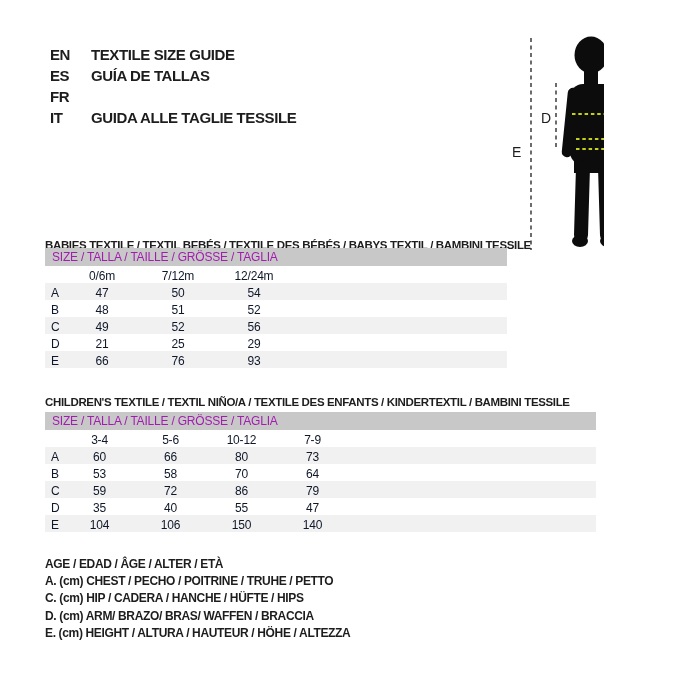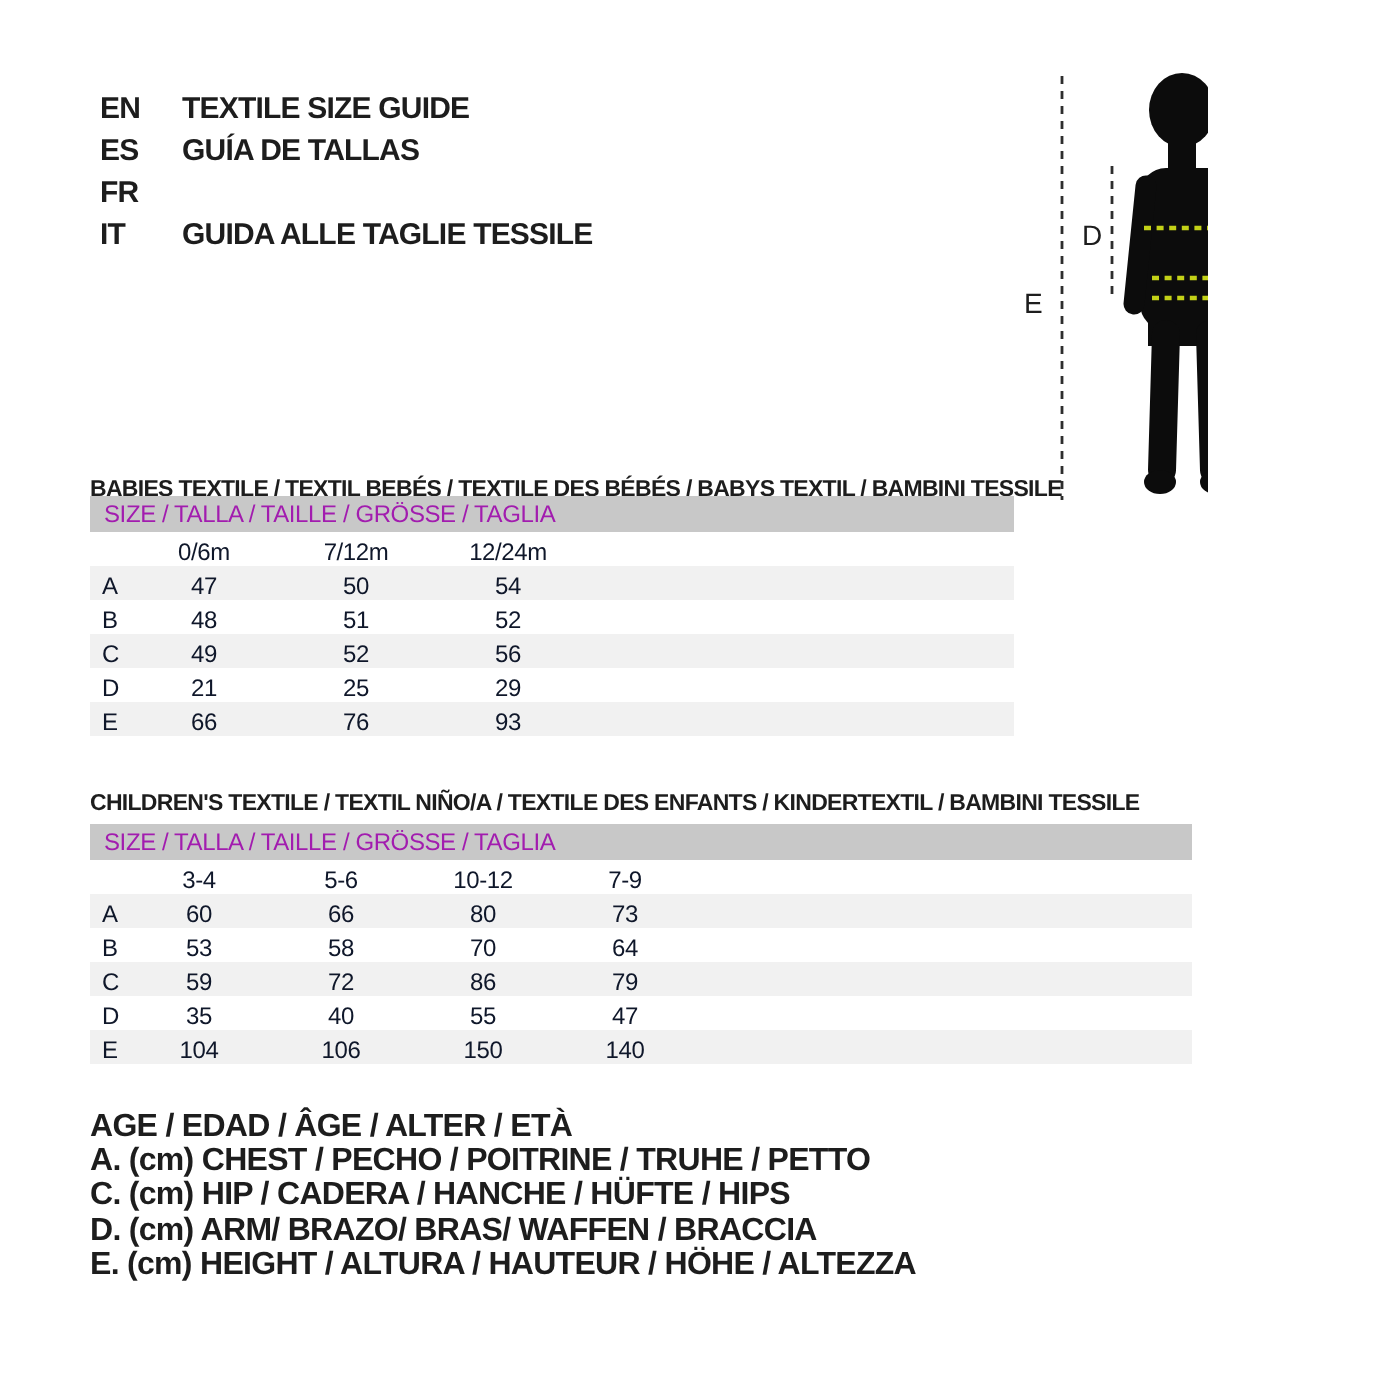--- a/index.html
+++ b/index.html
@@ -25,21 +25,21 @@
   .size-bar{height:18px;background:var(--header-bar,#c8c8c8);color:#a21caf;font-size:12px;
             letter-spacing:-0.2px;display:flex;align-items:center;padding-left:7px;box-sizing:border-box;}
   .trow{height:17px;display:flex;align-items:flex-end;font-size:12px;letter-spacing:-0.2px;color:#0f172a;}
   .trow.shade{background:var(--row-shade,#f1f1f1);}
   .trow .lab{width:19px;padding-left:6px;box-sizing:border-box;}
   #babies-table .cell{width:76px;text-align:center;}
   #children-table .cell{width:71px;text-align:center;}
 
   
   .legend{position:absolute;left:45px;top:555px;}
-  .legend-line{height:17.4px;display:flex;align-items:center;font-size:16px;font-weight:700;
+  .legend-line{height:17.4px;display:flex;align-items:center;font-size:12px;font-weight:700;
                letter-spacing:-0.35px;color:#1d1d1d;white-space:nowrap;}
 
   
   .figure-svg{position:absolute;left:500px;top:25px;}
   .fig-label{font-family:"Liberation Sans",sans-serif;font-size:14px;fill:#1d1d1d;}
 </style>
 </head>
 <body>
 
 <div class="canvas">

